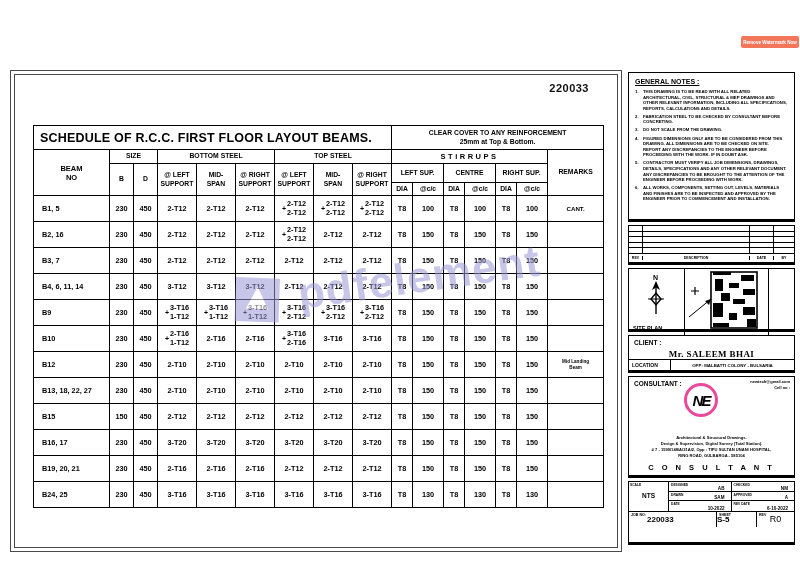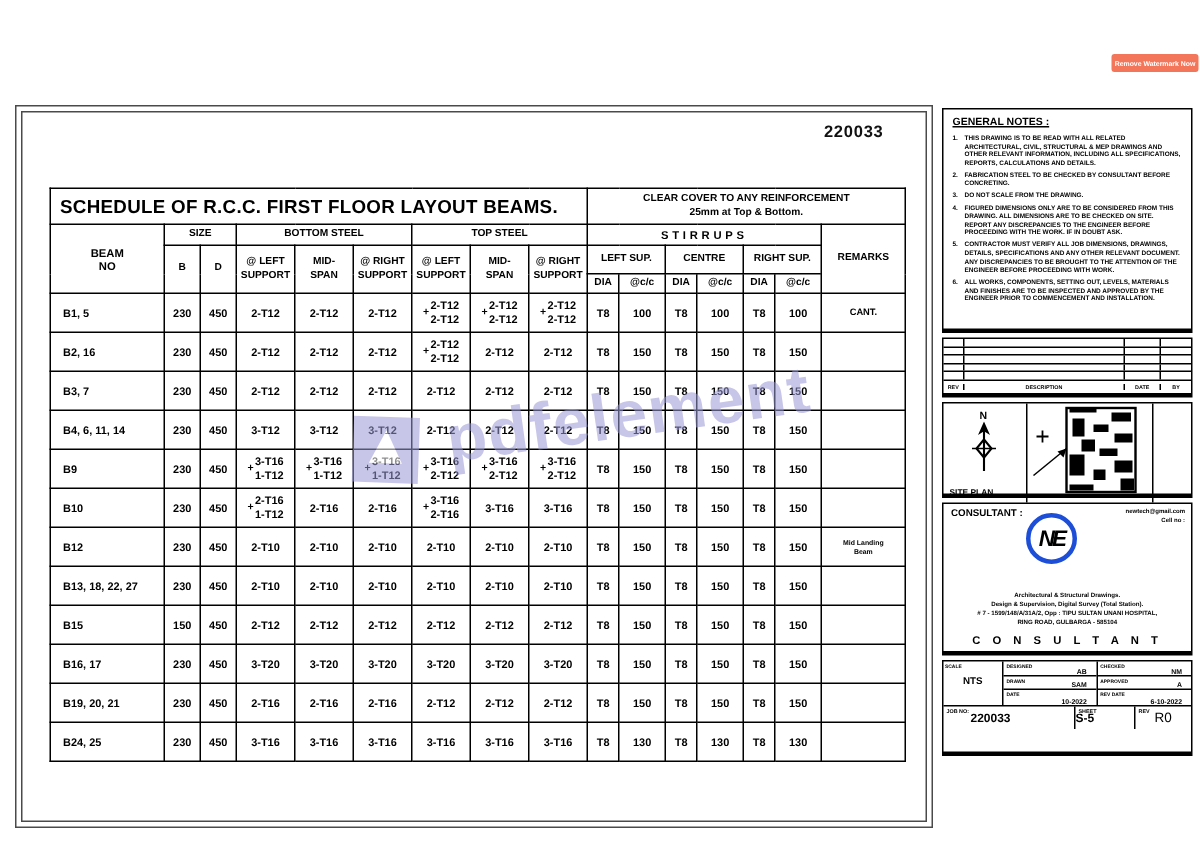--- a/index.html
+++ b/index.html
@@ -63,21 +63,21 @@
   .client-box { height:38px; }
   .client-label { position:absolute; left:5px; top:3px; font-size:6.5px; font-weight:bold; }
   .client-name { position:absolute; left:0; right:0; top:13px; text-align:center; font-family:"Liberation Serif", serif; font-size:9px; font-weight:bold; letter-spacing:.4px; }
   .client-loc { position:absolute; left:0; right:0; bottom:0; height:11px; border-top:1px solid #000; display:grid; grid-template-columns:42px 1fr; }
   .loc-label { border-right:1px solid #000; font-size:5px; font-weight:bold; display:flex; align-items:center; padding-left:3px; }
   .loc-value { font-size:4.4px; font-weight:bold; display:flex; align-items:center; justify-content:center; }
 
   .cons-box { height:102px; }
   .cons-label { position:absolute; left:5px; top:3px; font-size:6.5px; font-weight:bold; }
   .cons-contact { position:absolute; right:4px; top:2px; font-size:4px; font-weight:bold; text-align:right; line-height:1.4; }
-  .cons-logo { position:absolute; left:55px; top:6px; width:34px; height:34px; border:3px solid #1d4ed8; border-radius:50%;
+  .cons-logo { position:absolute; left:55px; top:6px; width:34px; height:34px; border:3px solid #ec4899; border-radius:50%;
     display:flex; align-items:center; justify-content:center; font-size:15px; font-weight:bold; letter-spacing:-2px; font-style:italic; }
   .cons-company { position:absolute; left:0; right:0; top:42px; text-align:center; font-size:12.5px; font-weight:bold; letter-spacing:.2px; }
   .cons-lines { position:absolute; left:0; right:0; top:58px; text-align:center; font-size:4.1px; font-weight:bold; line-height:1.45; }
   .cons-word { position:absolute; left:0; right:0; bottom:3px; text-align:center; font-size:7.5px; font-weight:bold; letter-spacing:3px; }
 
   .tb-box { height:64px; }
   .tb-project { height:16px; border-bottom:1px solid #000; position:relative; }
   .tb-project-label { position:absolute; left:2px; top:1px; font-size:3.4px; font-weight:bold; }
   .tb-project-name { position:absolute; left:0; right:0; top:4px; text-align:center; font-size:9px; font-weight:bold; letter-spacing:.4px; }
   .tb-sign { height:30px; display:grid; grid-template-columns:40px 1fr 1fr; border-bottom:1px solid #000; }
@@ -515,20 +515,28 @@
         <rect x="28" y="54" width="16" height="4" fill="#000"></rect>
         <rect x="62" y="50" width="9" height="8" fill="#000"></rect>
         <line x1="4" y1="48" x2="26" y2="30" stroke="#000" stroke-width="1"></line>
         <polygon points="26,30 20,32 24,36" fill="#000"></polygon>
         <path d="M6 22 h8 M10 18 v8" stroke="#000" stroke-width="1.2" fill="none"></path>
       </svg>
     </div>
     <div></div>
   </div>
 
+  <div class="rp-box client-box">
+    <div class="client-label">CLIENT :</div>
+    <div class="client-name">Mr. SALEEM BHAI</div>
+    <div class="client-loc">
+      <div class="loc-label">LOCATION</div>
+      <div class="loc-value">OPP: MALBATTI COLONY - BULSARIA</div>
+    </div>
+  </div>
 
   <div class="rp-box cons-box">
     <div class="cons-label">CONSULTANT :</div>
     <div class="cons-contact">
       <div>newtech@gmail.com</div>
       <div>Cell no :</div>
     </div>
     <div class="cons-logo">NE</div>
     <div class="cons-lines">
       <div>Architectural &amp; Structural Drawings.</div>

